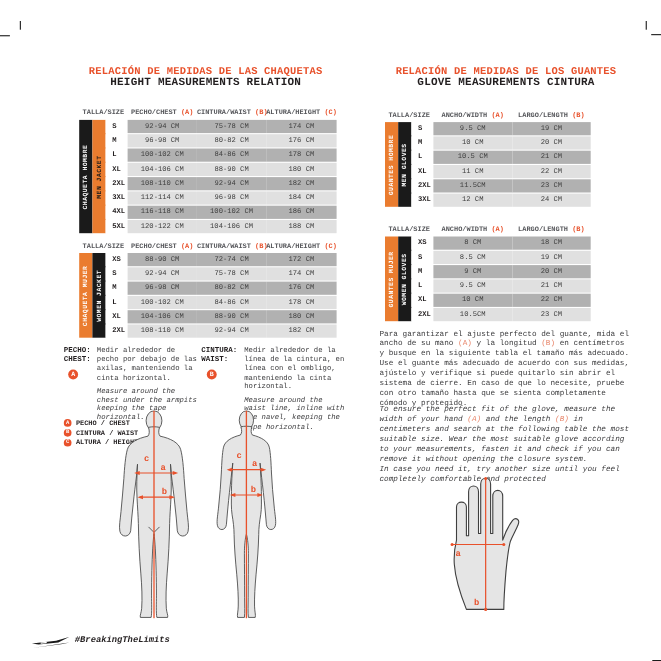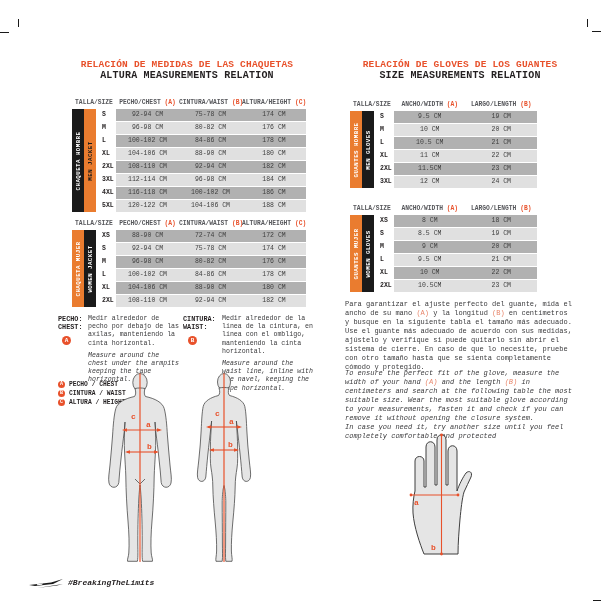--- a/index.html
+++ b/index.html
@@ -59,23 +59,23 @@
   <div class="mark" style="left:0;top:13px;width:9px;height:1px"></div>
   <div class="mark" style="left:587px;top:0;width:1px;height:8px"></div>
   <div class="mark" style="left:592px;top:12px;width:9px;height:1px"></div>
   <div class="mark" style="left:586px;top:588px;width:1px;height:13px"></div>
   <div class="mark" style="left:593px;top:581px;width:8px;height:1px"></div>
   <div class="mark" style="left:18px;top:585px;width:1px;height:13px"></div>
   <div class="mark" style="left:0;top:584px;width:10px;height:1px"></div>
   <div class="grayline" style="left:0;top:597px;width:601px;height:1px"></div>
 
   <div class="title-es" style="left:64px;top:40px;width:246px">RELACIÓN DE MEDIDAS DE LAS CHAQUETAS</div>
-  <div class="title-en" style="left:64px;top:51px;width:246px">ALTURA MEASUREMENTS RELATION</div>
-  <div class="title-es" style="left:343px;top:40px;width:234px">RELACIÓN DE GLOVES DE LOS GUANTES</div>
-  <div class="title-en" style="left:343px;top:51px;width:234px">SIZE MEASUREMENTS RELATION</div>
+  <div class="title-en" style="left:64px;top:51px;width:246px">HEIGHT MEASUREMENTS RELATION</div>
+  <div class="title-es" style="left:343px;top:40px;width:234px">RELACIÓN DE MEDIDAS DE LOS GUANTES</div>
+  <div class="title-en" style="left:343px;top:51px;width:234px">GLOVE MEASUREMENTS CINTURA</div>
 
   <div class="stable" style="left:72px;top:78px;width:234px;height:118px">
     <div class="thead">
       <div class="h" style="width:44px">TALLA/SIZE</div>
       <div class="h cj"><span>PECHO/CHEST</span> <span class="ref">(A)</span></div>
       <div class="h cj"><span>CINTURA/WAIST</span> <span class="ref">(B)</span></div>
       <div class="h cj3"><span>ALTURA/HEIGHT</span> <span class="ref">(C)</span></div>
     </div>
     <div class="vbar vblack" style="left:0;top:12px;height:103px">
         <span>CHAQUETA HOMBRE</span>

